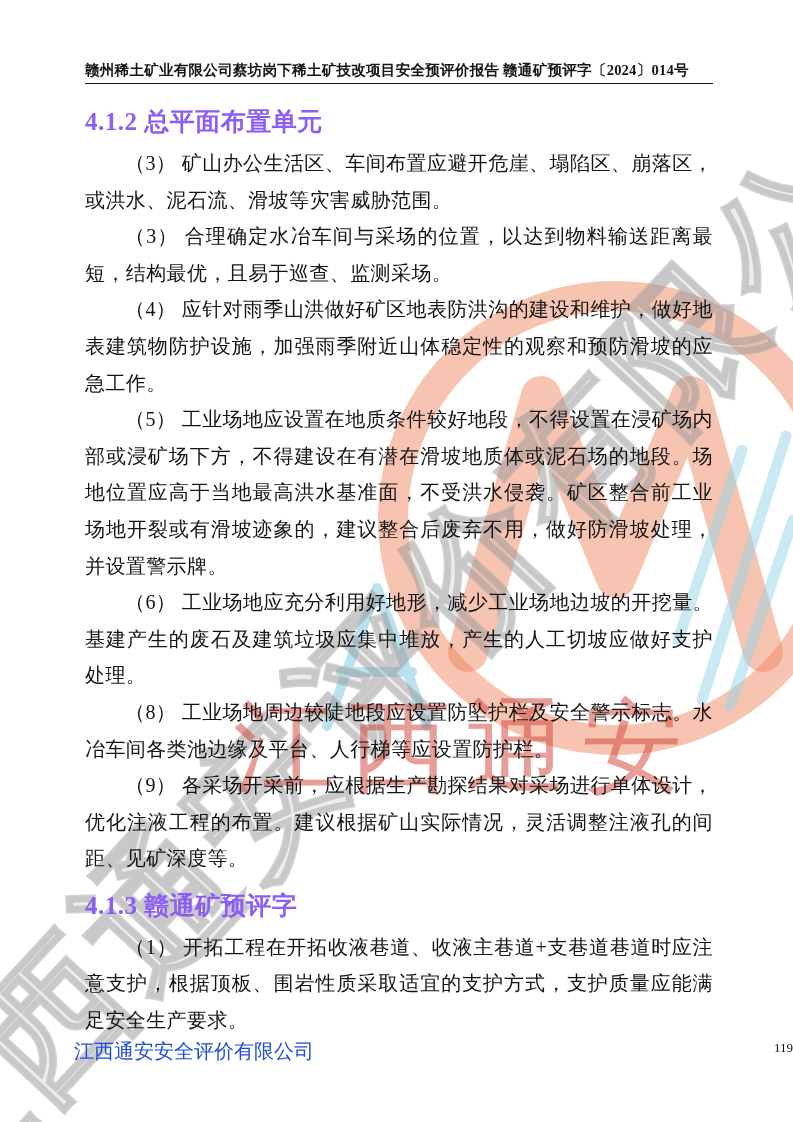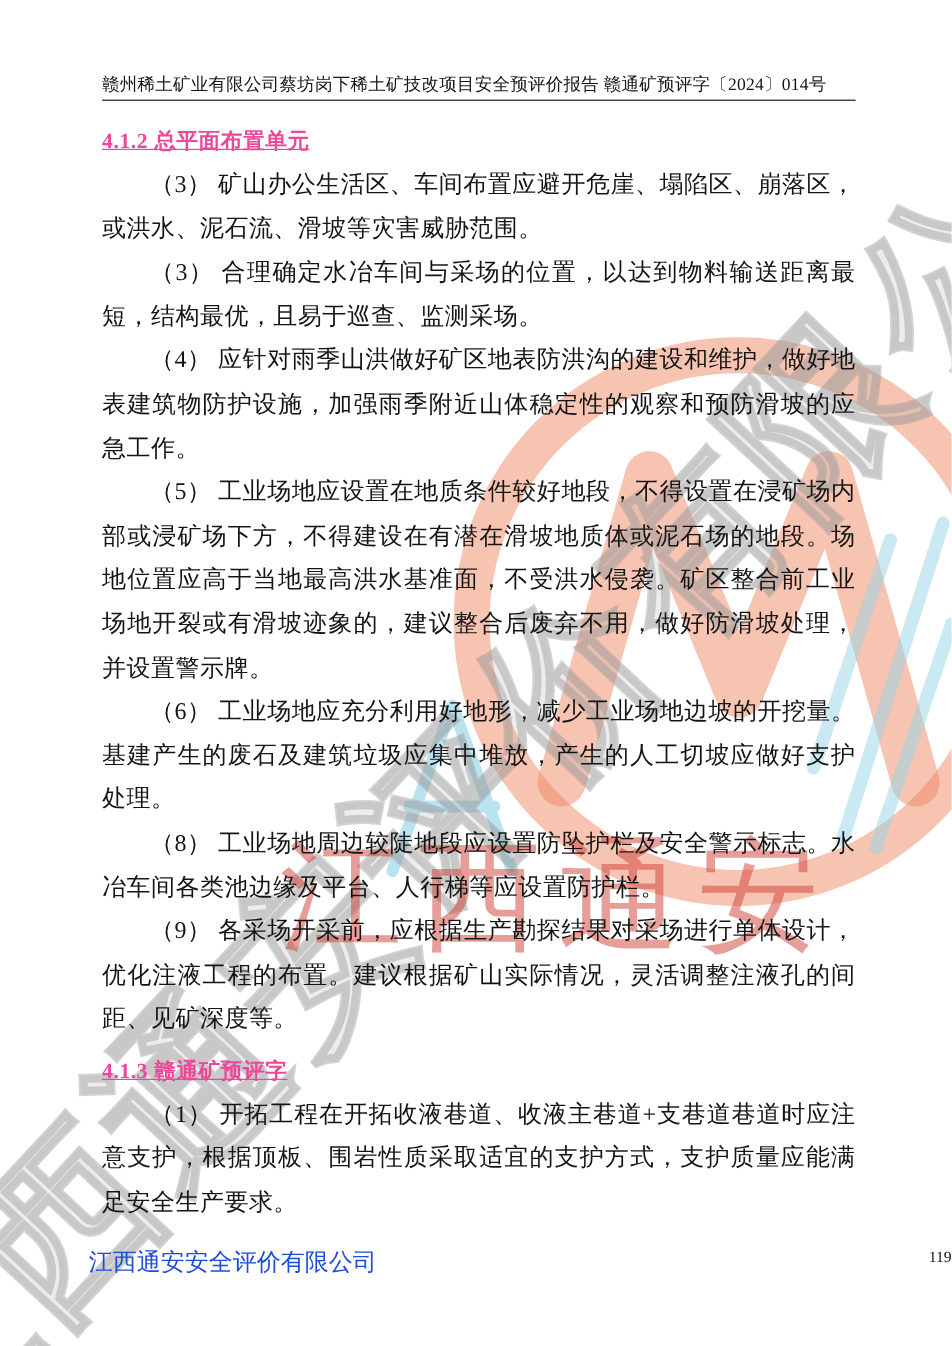--- a/index.html
+++ b/index.html
@@ -25,27 +25,26 @@
     color:rgba(208,62,50,0.50);
     font-family:"Liberation Serif","DejaVu Serif",serif;
   }
   .wm-svg{position:absolute;left:0;top:0;}
   
   .page{position:absolute;inset:0;z-index:1;}
   .page-header{
     position:absolute;top:61px;left:85px;width:628px;
     font-size:14.6px;letter-spacing:0.2px;white-space:nowrap;
     padding-bottom:3px;border-bottom:1.6px solid #1a1a1a;
-    font-weight:normal;color:#151515;
+    font-weight:bold;color:#151515;
   }
   .content{position:absolute;top:97px;left:85px;width:628px;}
   .sec-heading{
-    margin:8px 0 7px 0;font-size:18px;font-weight:bold;color:#ec4899;
+    margin:8px 0 7px 0;font-size:25px;font-weight:bold;color:#8b5cf6;
     letter-spacing:0.5px;
-    text-decoration:underline;
   }
   .sec-heading.second{margin-top:12px;}
   .content p{
     margin:0;font-size:20px;line-height:36.6px;
     text-indent:2em;text-align:justify;color:#141414;
     letter-spacing:0.4px;
   }
   .footer-company{
     position:absolute;left:74px;top:1038px;font-size:20px;color:#1d4ed8;
   }

